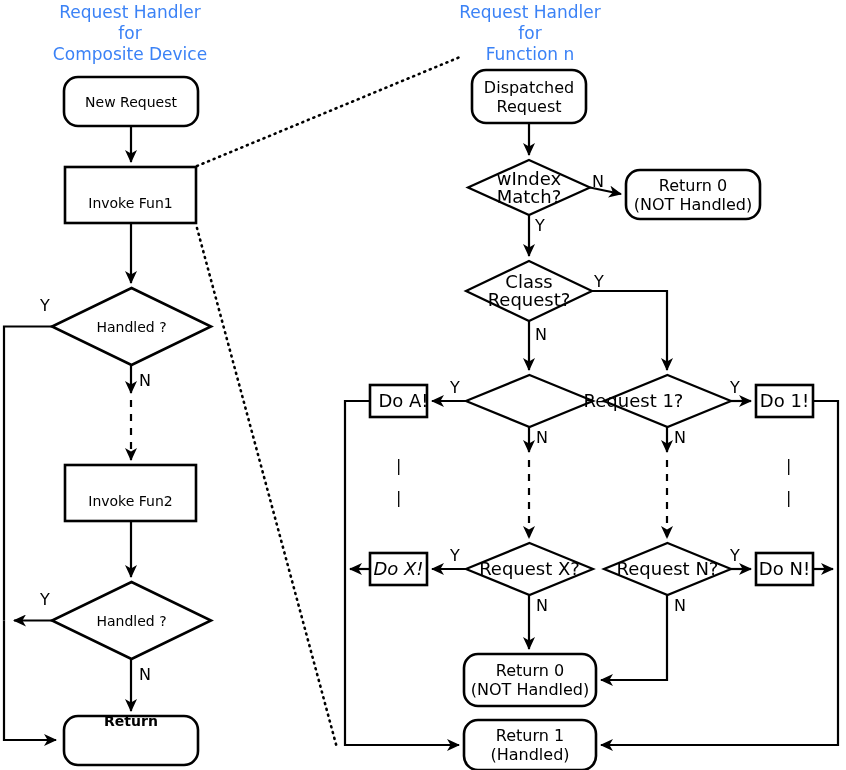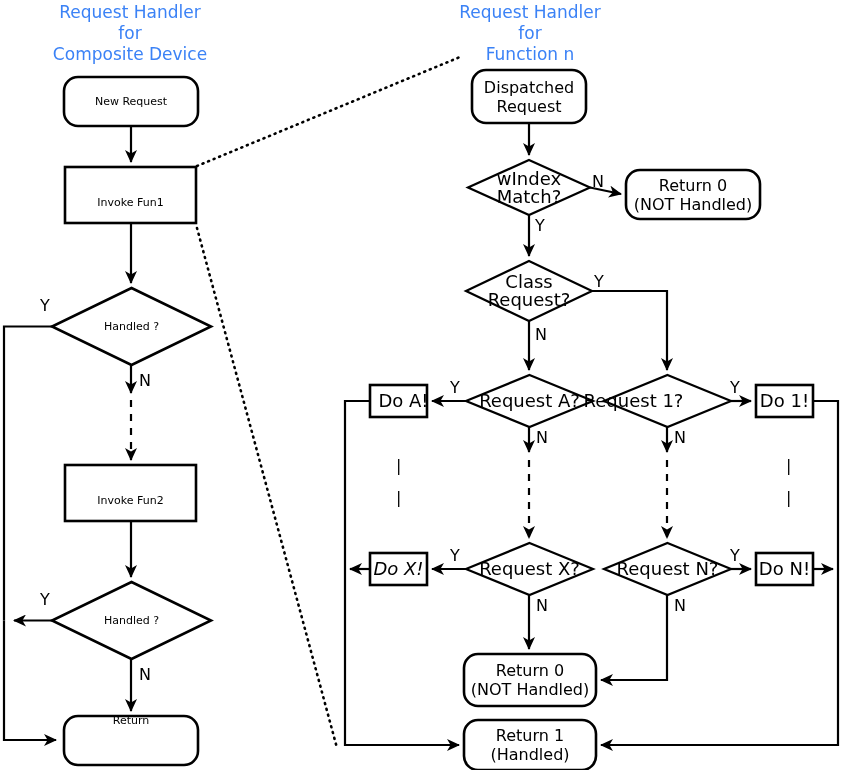--- a/index.html
+++ b/index.html
@@ -33,21 +33,21 @@
   .node-label {
     position: absolute;
     display: flex;
     align-items: center;
     justify-content: center;
     text-align: center;
     color: #000;
     white-space: pre-line;
     pointer-events: none;
   }
-  .lbl-lg { font-size: 11px; line-height: 20px; }
+  .lbl-lg { font-size: 14px; line-height: 20px; }
   .lbl-md { font-size: 16px; line-height: 19px; }
   .lbl-sm { font-size: 18px; line-height: 18px; }
   .edge-label {
     position: absolute;
     font-size: 16px;
     color: #000;
   }
 </style>
 </head>
 <body>
@@ -136,37 +136,36 @@
       <line x1="813" y1="569" x2="833" y2="569" marker-end="url(#arw)"></line>
 
     </g>
   </svg>
 
   <div class="node-label lbl-lg" style="left:64px; top:77px; width:134px; height:49px;">New Request</div>
   <div class="node-label lbl-lg" style="left:65px; top:167px; width:131px; height:56px;margin-top:8px;">Invoke Fun1</div>
   <div class="node-label lbl-lg" style="left:72px; top:302px; width:119px; height:49px;">Handled ?</div>
   <div class="node-label lbl-lg" style="left:65px; top:465px; width:131px; height:72px;border-radius:20px;">Invoke Fun2</div>
   <div class="node-label lbl-lg" style="left:72px; top:596px; width:119px; height:49px;">Handled ?</div>
-  <div class="node-label lbl-lg" style="left:64px; top:696px; width:134px; height:49px;">Return</div>
+  <div class="node-label lbl-lg" style="left:64px; top:696px; width:134px; height:49px;font-weight:bold;">Return</div>
 
   <div class="edge-label" style="left:40px; top:296px;">Y</div>
   <div class="edge-label" style="left:139px; top:371px;">N</div>
   <div class="edge-label" style="left:40px; top:590px;">Y</div>
   <div class="edge-label" style="left:139px; top:665px;">N</div>
 
   <div class="node-label lbl-md" style="left:472px; top:70px; width:114px; height:53px;">Dispatched
 Request</div>
   <div class="node-label lbl-sm" style="left:479px; top:168px; width:100px; height:40px;">wIndex
 Match?</div>
   <div class="node-label lbl-md" style="left:626px; top:170px; width:134px; height:49px;">Return 0
 (NOT Handled)</div>
   <div class="node-label lbl-sm" style="left:474px; top:271px; width:110px; height:40px;">Class
 Request?</div>
 
-  <div class="node-label lbl-sm" style="left:474px; top:385px; width:111px; height:32px;">Request A?</div>
   <div class="node-label lbl-sm" style="left:578px; top:385px; width:111px; height:32px;">Request 1?</div>
   <div class="node-label lbl-sm" style="left:370px; top:385px; width:67px; height:32px;">Do A!</div>
   <div class="node-label lbl-sm" style="left:756px; top:385px; width:57px; height:32px;">Do 1!</div>
 
   <div class="node-label lbl-sm" style="left:612px; top:553px; width:111px; height:32px;">Request N?</div>
   <div class="node-label lbl-sm" style="left:474px; top:553px; width:111px; height:32px;">Request X?</div>
   <div class="node-label lbl-sm" style="left:370px; top:553px; width:57px; height:32px;font-style:italic;">Do X!</div>
   <div class="node-label lbl-sm" style="left:756px; top:553px; width:57px; height:32px;">Do N!</div>
 
   <div class="node-label lbl-md" style="left:464px; top:654px; width:132px; height:52px;">Return 0

